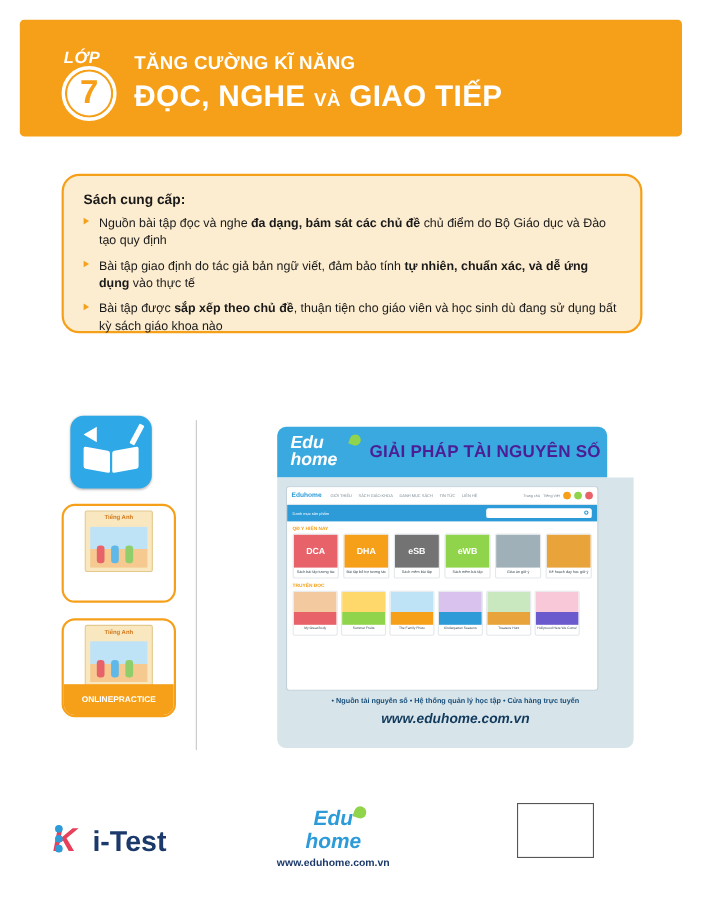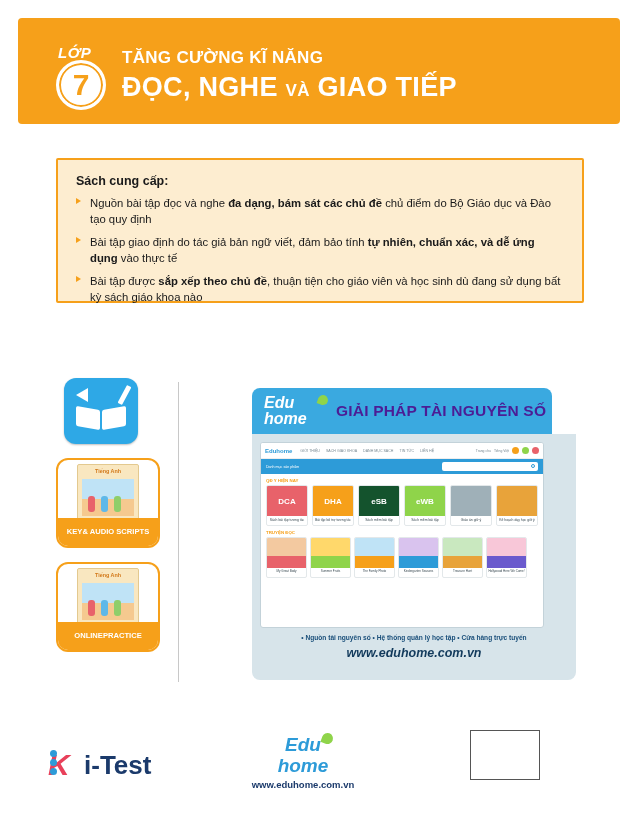--- a/index.html
+++ b/index.html
@@ -48,21 +48,21 @@
     letter-spacing: .3px; white-space: nowrap;
   }
   .banner-title2 .small {
     font-size: 17px; font-weight: bold; text-align: center;
   }
   
   .features {
     position: absolute; left: 56px; top: 158px; width: 528px; height: 145px;
     background: #fdedd0;
     border: 2px solid #f6a01a;
-    border-radius: 2px;
+    border-radius: 16px;
     padding: 14px 18px 0 18px;
   }
   .features h3 {
     font-size: 12.5px; color: #1a1a1a; font-weight: bold; margin-bottom: 7px;
   }
   .feat-item {
     position: relative; padding-left: 14px; margin-bottom: 7px;
     font-size: 11.3px; color: #1a1a1a; line-height: 1.42;
   }
   .feat-item .tri {
@@ -319,25 +319,20 @@
 
     <div class="prod-card">
       <div class="cover">
         <div class="ct">Tiếng Anh</div>
         <div class="pic">
           <i class="f1"></i>
             <i class="f2"></i>
             <i class="f3"></i>
         </div>
       </div>
-      <div class="label">
-        <span>KEY</span>
-          <br>
-        <span>&amp; AUDIO SCRIPTS</span>
-      </div>
     </div>
 
     <div class="prod-card">
       <div class="cover">
         <div class="ct">Tiếng Anh</div>
         <div class="pic">
           <i class="f1"></i>
             <i class="f2"></i>
             <i class="f3"></i>
         </div>
@@ -396,21 +391,21 @@
         <div class="s-row">
           <div class="s-card">
             <div class="thumb" style="background:#e8626a">DCA</div>
             <div class="cap">Sách bài tập tương tác</div>
           </div>
           <div class="s-card">
             <div class="thumb" style="background:#f6a01a">DHA</div>
             <div class="cap">Bài tập bổ trợ tương tác</div>
           </div>
           <div class="s-card">
-            <div class="thumb" style="background:#14532d">eSB</div>
+            <div class="thumb" style="background:#737373">eSB</div>
             <div class="cap">Sách mềm bài tập</div>
           </div>
           <div class="s-card">
             <div class="thumb" style="background:#8fd44a">eWB</div>
             <div class="cap">Sách mềm bài tập</div>
           </div>
           <div class="s-card">
             <div class="thumb" style="background:#9fb0b8"></div>
             <div class="cap">Giáo án giữ ý</div>
           </div>

